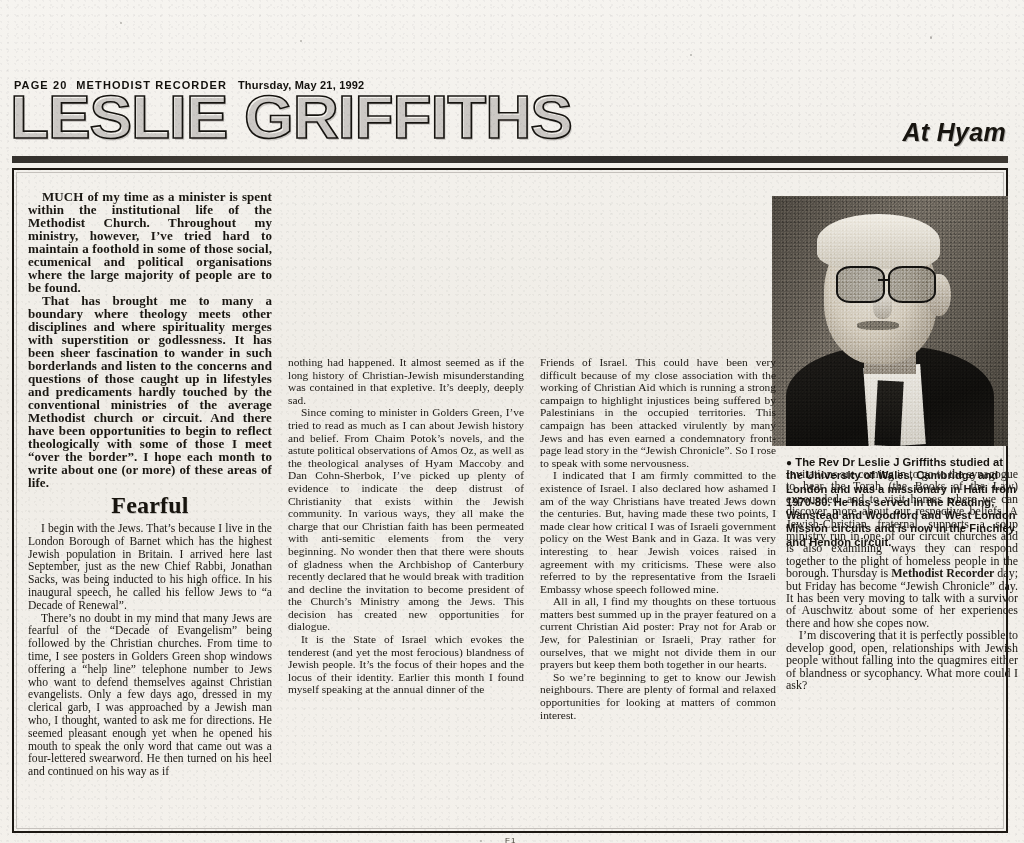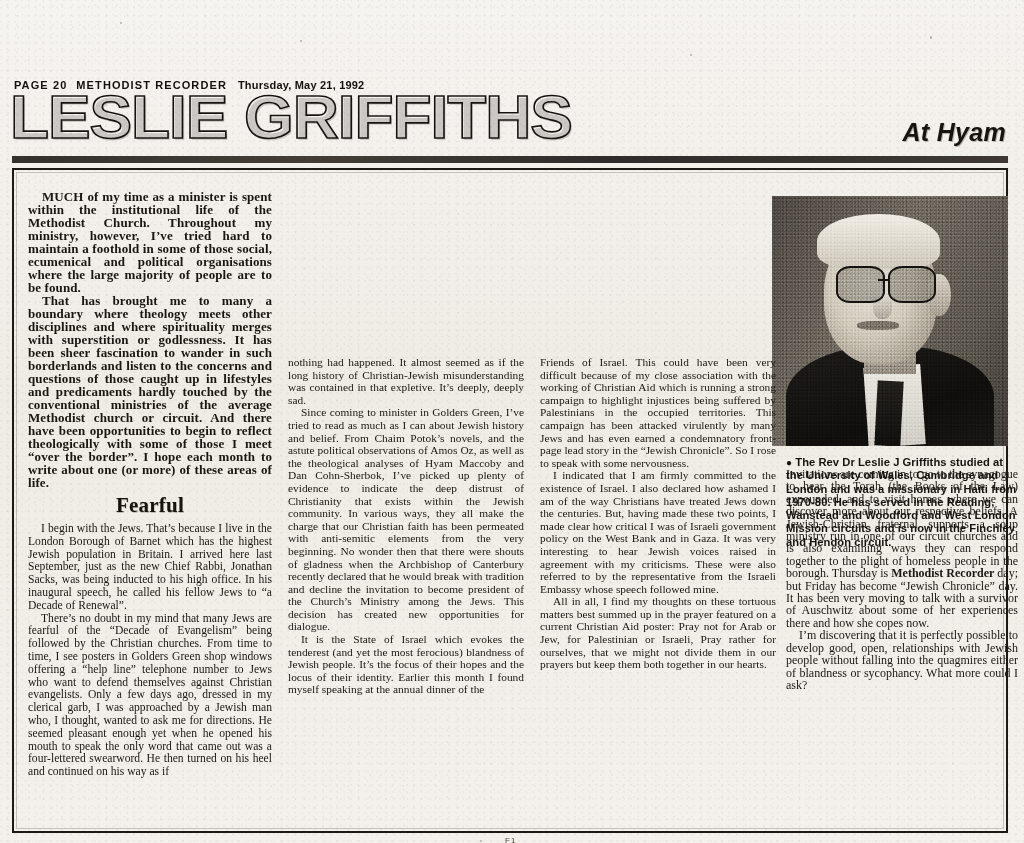--- a/index.html
+++ b/index.html
@@ -108,21 +108,21 @@
   .c2{left:274px;top:186px;width:236px;}
   .c3{left:500px;top:186px;width:236px;margin-left:26px;}
   .c4{left:772px;top:298px;width:232px;
       font-size:12px;line-height:12.4px;}
 
   .c1b{left:14px;top:316px;width:244px;font-size:11.6px;line-height:12.8px;}
 
   .subhead{
     font-family:"Liberation Serif", serif;
     font-weight:bold;
-    font-size:21px;
+    font-size:24px;
     line-height:24px;
     text-align:center;
     text-indent:0;
     margin:7px 0 6px 0;
     letter-spacing:.2px;
     color:#17140e;
     text-shadow:.5px .5px 0 rgba(0,0,0,.2);
   }
 
   
@@ -244,20 +244,21 @@
   <div class="col c2">
     <p class="noindent">nothing had happened. It almost seemed as if the long history of Christian-Jewish misunderstanding was contained in that expletive. It’s deeply, deeply sad.</p>
     <p>Since coming to minister in Golders Green, I’ve tried to read as much as I can about Jewish history and belief. From Chaim Potok’s novels, and the astute political observations of Amos Oz, as well as the theological analyses of Hyam Maccoby and Dan Cohn-Sherbok, I’ve picked up plenty of evidence to indicate the deep distrust of Christianity that exists within the Jewish community. In various ways, they all make the charge that our Christian faith has been permeated with anti-semitic elements from the very beginning. No wonder then that there were shouts of gladness when the Archbishop of Canterbury recently declared that he would break with tradition and decline the invitation to become president of the Church’s Ministry among the Jews. This decision has created new opportunities for dialogue.</p>
     <p>It is the State of Israel which evokes the tenderest (and yet the most ferocious) blandness of Jewish people. It’s the focus of their hopes and the locus of their identity. Earlier this month I found myself speaking at the annual dinner of the</p>
   </div>
 
   <div class="col c3">
     <p class="noindent">Friends of Israel. This could have been very difficult because of my close association with the working of Christian Aid which is running a strong campaign to highlight injustices being suffered by Palestinians in the occupied territories. This campaign has been attacked virulently by many Jews and has even earned a condemnatory front-page lead story in the “Jewish Chronicle”. So I rose to speak with some nervousness.</p>
     <p>I indicated that I am firmly committed to the existence of Israel. I also declared how ashamed I am of the way Christians have treated Jews down the centuries. But, having made these two points, I made clear how critical I was of Israeli government policy on the West Bank and in Gaza. It was very interesting to hear Jewish voices raised in agreement with my criticisms. These were also referred to by the representative from the Israeli Embassy whose speech followed mine.</p>
     <p>All in all, I find my thoughts on these tortuous matters best summed up in the prayer featured on a current Christian Aid poster: Pray not for Arab or Jew, for Palestinian or Israeli, Pray rather for ourselves, that we might not divide them in our prayers but keep them both together in our hearts.</p>
+    <p>So we’re beginning to get to know our Jewish neighbours. There are plenty of formal and relaxed opportunities for looking at matters of common interest.</p>
   </div>
 
   <div class="caption">
     <span class="bullet">●</span>
     <span>The Rev Dr Leslie J Griffiths studied at the University of Wales, Cambridge and London and was a missionary in Haiti from 1970-80. He has served in the Reading, Wanstead and Woodford and West London Mission circuits and is now in the Finchley and Hendon circuit.</span>
   </div>
 
   <div class="col c4">
     <p class="noindent"><span>Invitations are coming in to go to the synagogue to hear the Torah (the Books of the Law) expounded, and to visit homes where we can discover more about our respective beliefs. A Jewish-Christian fraternal supports a soup ministry run in one of our circuit churches and is also examining ways they can respond together to the plight of homeless people in the borough. Thursday is </span><b class="inl">Methodist Recorder</b><span> day; but Friday has become “Jewish Chronicle” day. It has been very moving to talk with a survivor of Auschwitz about some of her experiences there and how she copes now.</span></p>
     <p>I’m discovering that it is perfectly possible to develop good, open, relationships with Jewish people without falling into the quagmires either of blandness or sycophancy. What more could I ask?</p>

